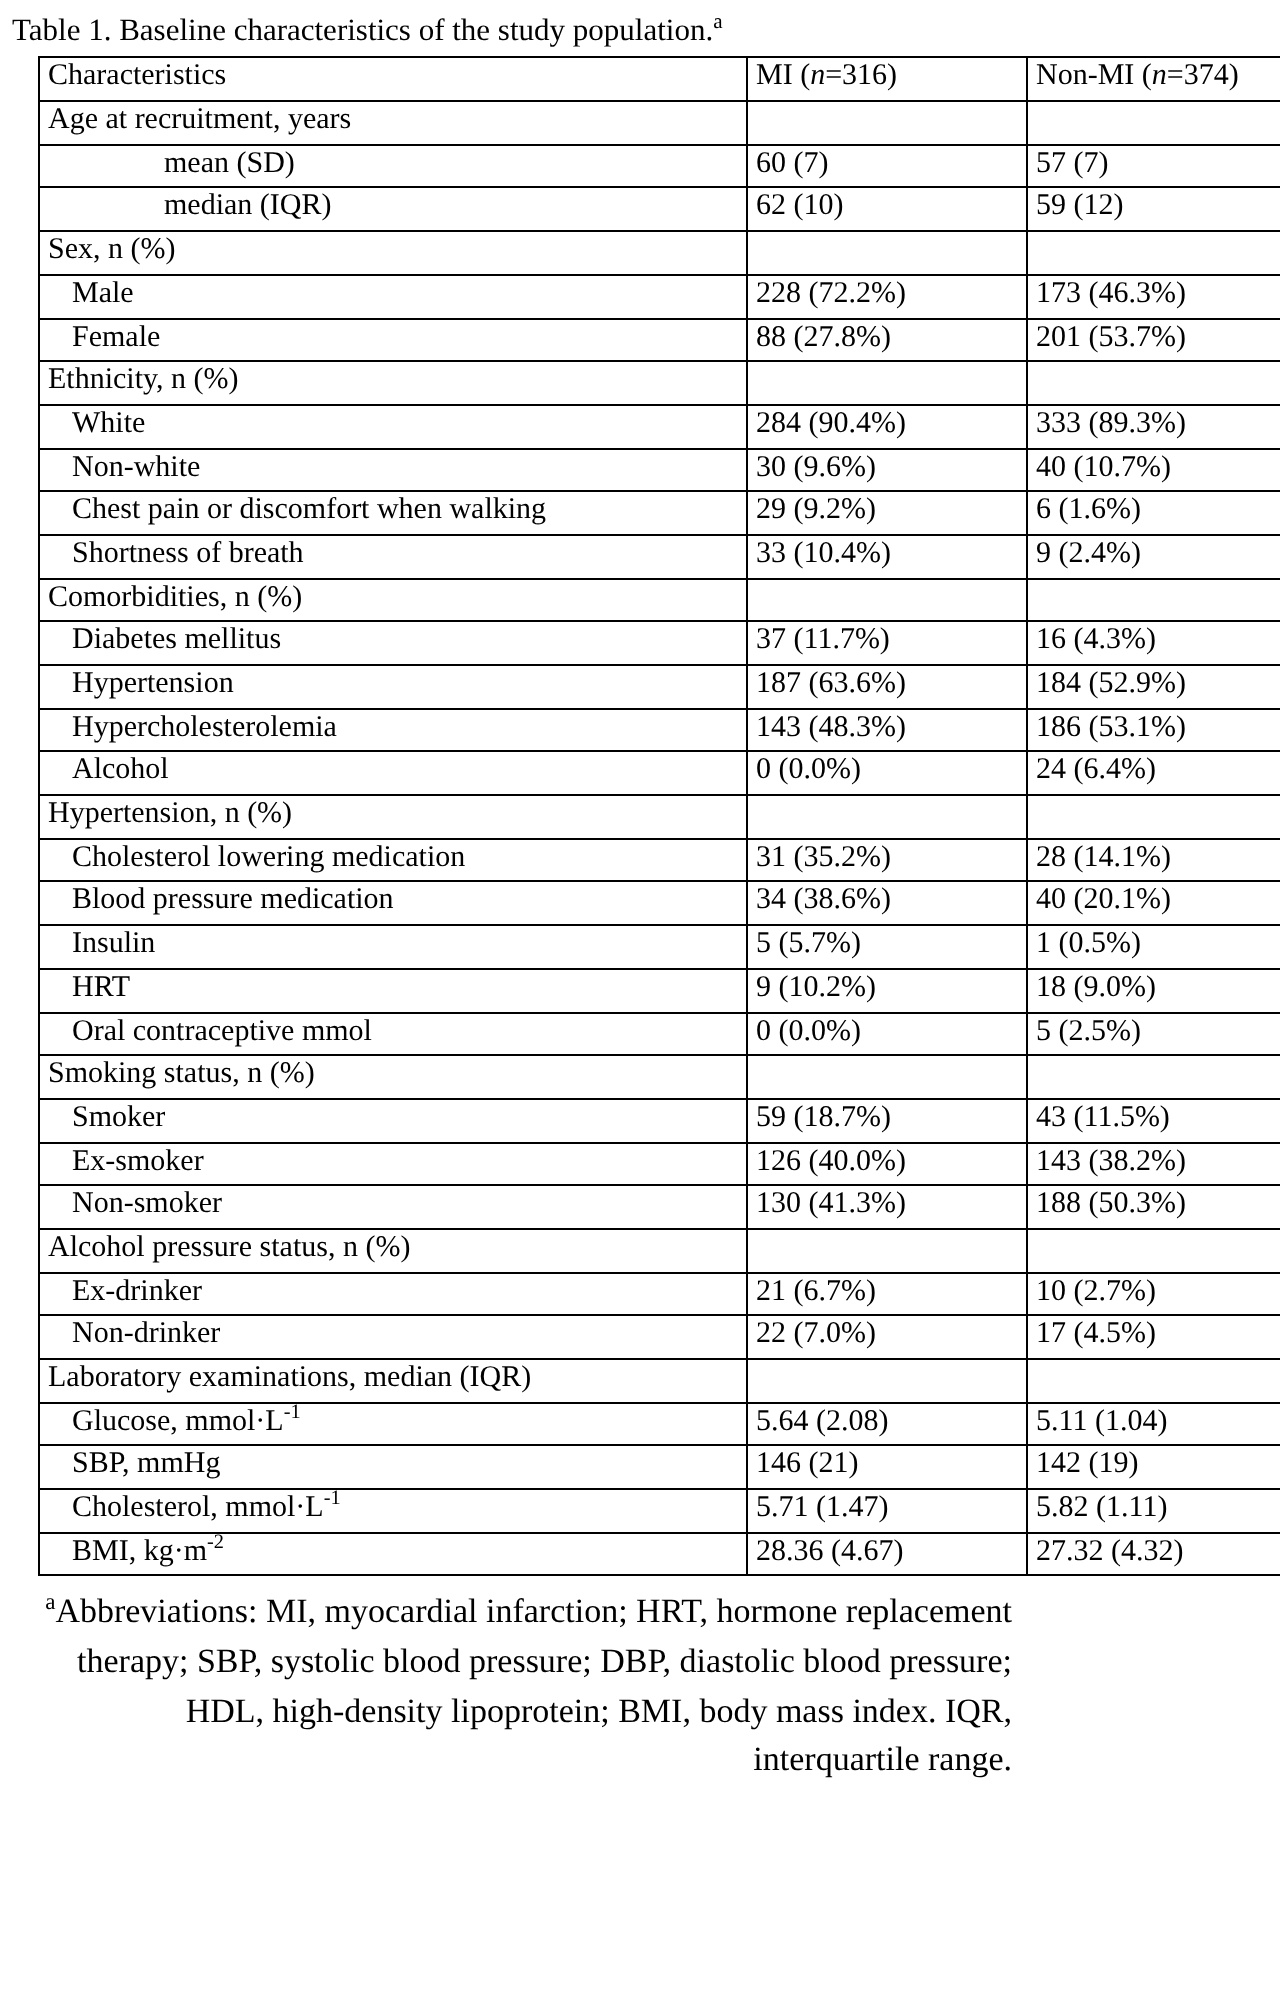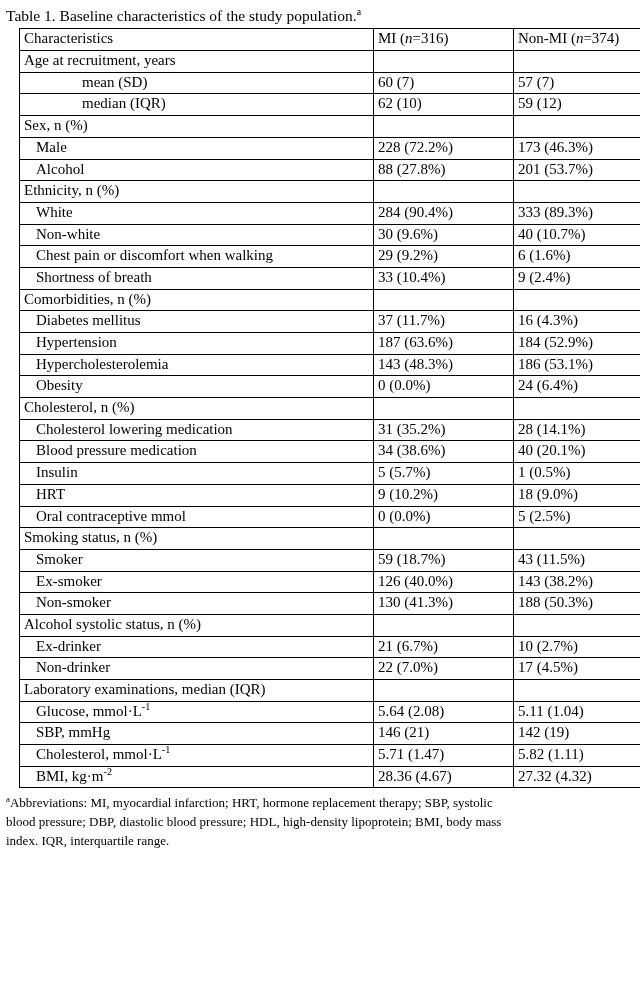--- a/index.html
+++ b/index.html
@@ -65,22 +65,23 @@
   .indent2 {
     padding-left: 62px !important;
   }
   .wrapcell {
     line-height: 1.2;
     padding-top: 3px;
     padding-bottom: 3px;
   }
   .footnote {
     margin: 6px 4px 0 4px;
-    font-size: 13px;
+    font-size: 17px;
     line-height: 1.45;
+    text-align: right;
   }
   .footnote sup {
     font-size: 0.68em;
     vertical-align: super;
     line-height: 0;
   }
   sup.small { font-size: 0.68em; vertical-align: super; line-height: 0; }
 </style>
 </head>
 <body>
@@ -124,21 +125,21 @@
           <td>Sex, n (%)</td>
           <td></td>
           <td></td>
         </tr>
         <tr>
           <td class="indent1">Male</td>
           <td>228 (72.2%)</td>
           <td>173 (46.3%)</td>
         </tr>
         <tr>
-          <td class="indent1">Alcohol</td>
+          <td class="indent1">Female</td>
           <td>88 (27.8%)</td>
           <td>201 (53.7%)</td>
         </tr>
         <tr class="section">
           <td>Ethnicity, n (%)</td>
           <td></td>
           <td></td>
         </tr>
         <tr>
           <td class="indent1">White</td>
@@ -174,26 +175,26 @@
           <td class="indent1">Hypertension</td>
           <td>187 (63.6%)</td>
           <td>184 (52.9%)</td>
         </tr>
         <tr>
           <td class="indent1">Hypercholesterolemia</td>
           <td>143 (48.3%)</td>
           <td>186 (53.1%)</td>
         </tr>
         <tr>
-          <td class="indent1">Obesity</td>
+          <td class="indent1">Alcohol</td>
           <td>0 (0.0%)</td>
           <td>24 (6.4%)</td>
         </tr>
         <tr class="section">
-          <td>Cholesterol, n (%)</td>
+          <td>Hypertension, n (%)</td>
           <td></td>
           <td></td>
         </tr>
         <tr>
           <td class="indent1">Cholesterol lowering medication</td>
           <td>31 (35.2%)</td>
           <td>28 (14.1%)</td>
         </tr>
         <tr>
           <td class="indent1">Blood pressure medication</td>
@@ -229,21 +230,21 @@
           <td class="indent1">Ex-smoker</td>
           <td>126 (40.0%)</td>
           <td>143 (38.2%)</td>
         </tr>
         <tr>
           <td class="indent1">Non-smoker</td>
           <td>130 (41.3%)</td>
           <td>188 (50.3%)</td>
         </tr>
         <tr class="section">
-          <td>Alcohol systolic status, n (%)</td>
+          <td>Alcohol pressure status, n (%)</td>
           <td></td>
           <td></td>
         </tr>
         <tr>
           <td class="indent1">Ex-drinker</td>
           <td>21 (6.7%)</td>
           <td>10 (2.7%)</td>
         </tr>
         <tr>
           <td class="indent1">Non-drinker</td>

